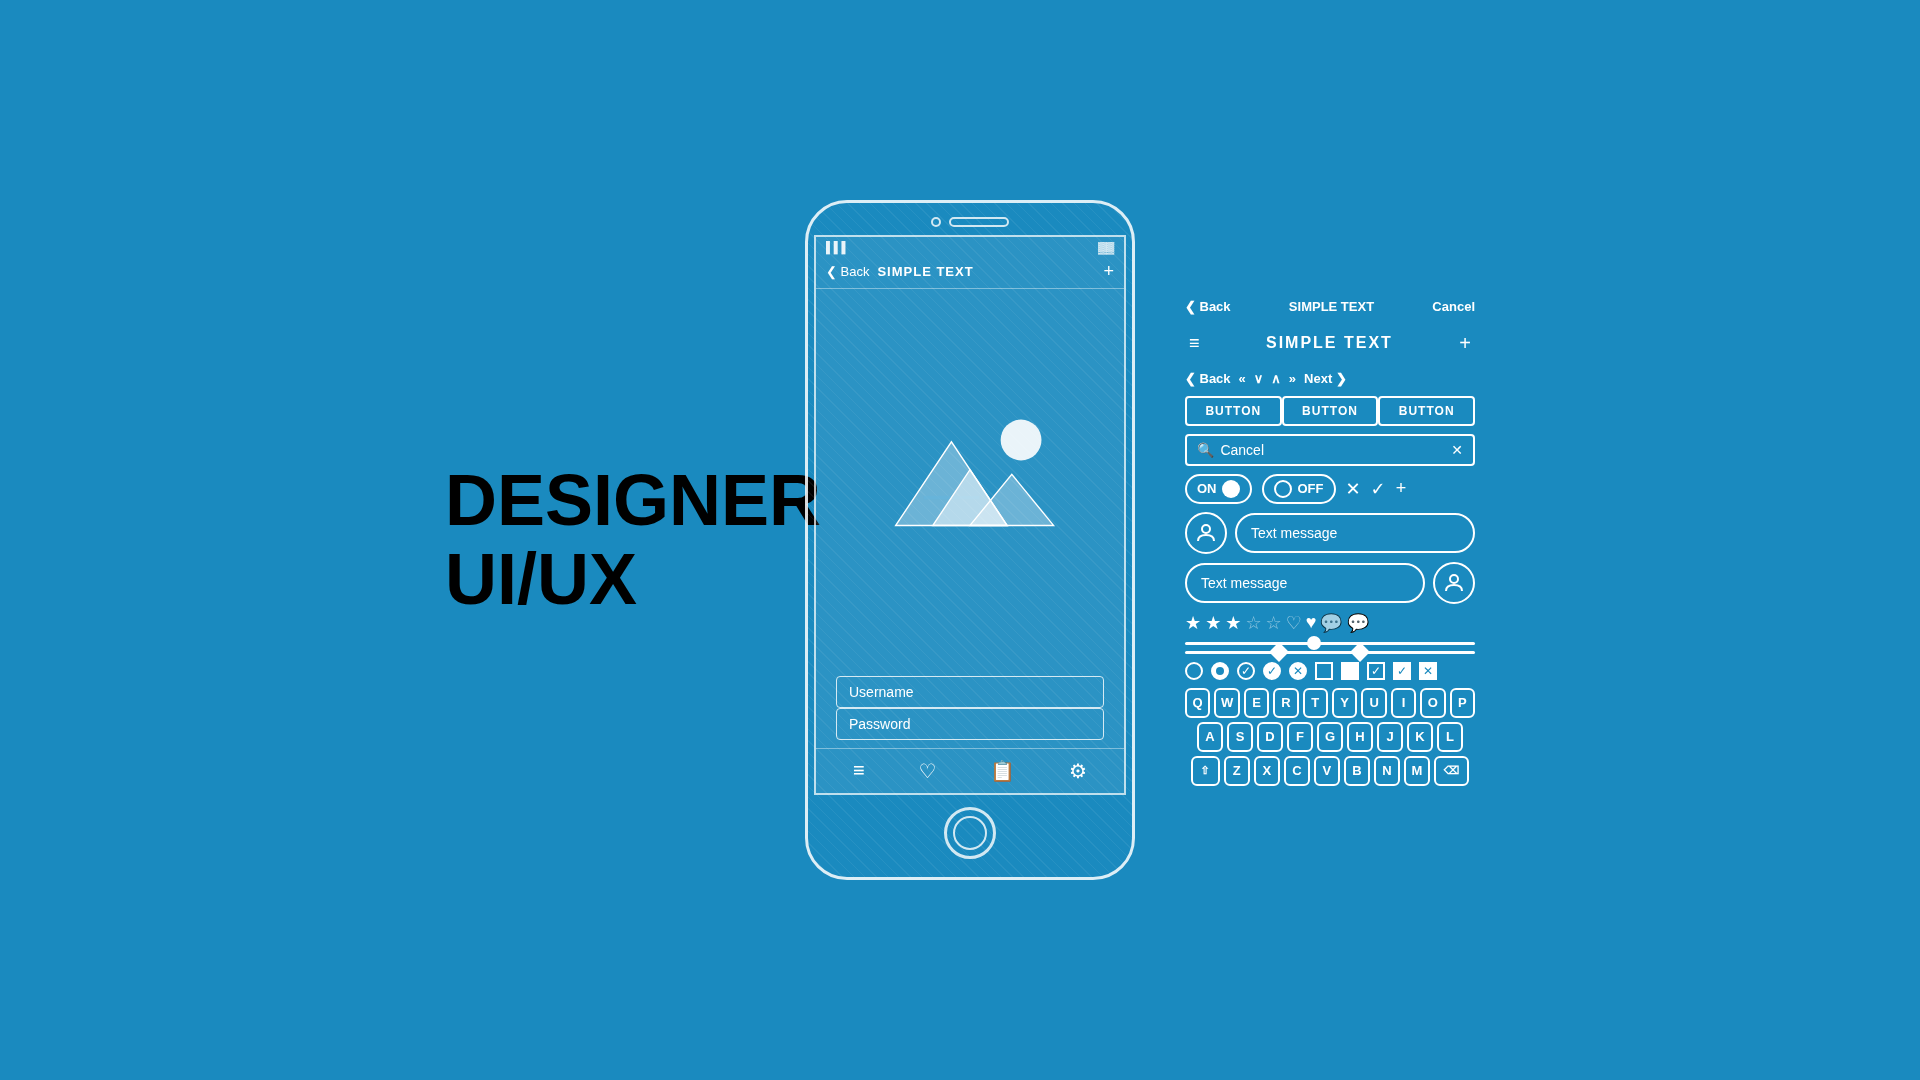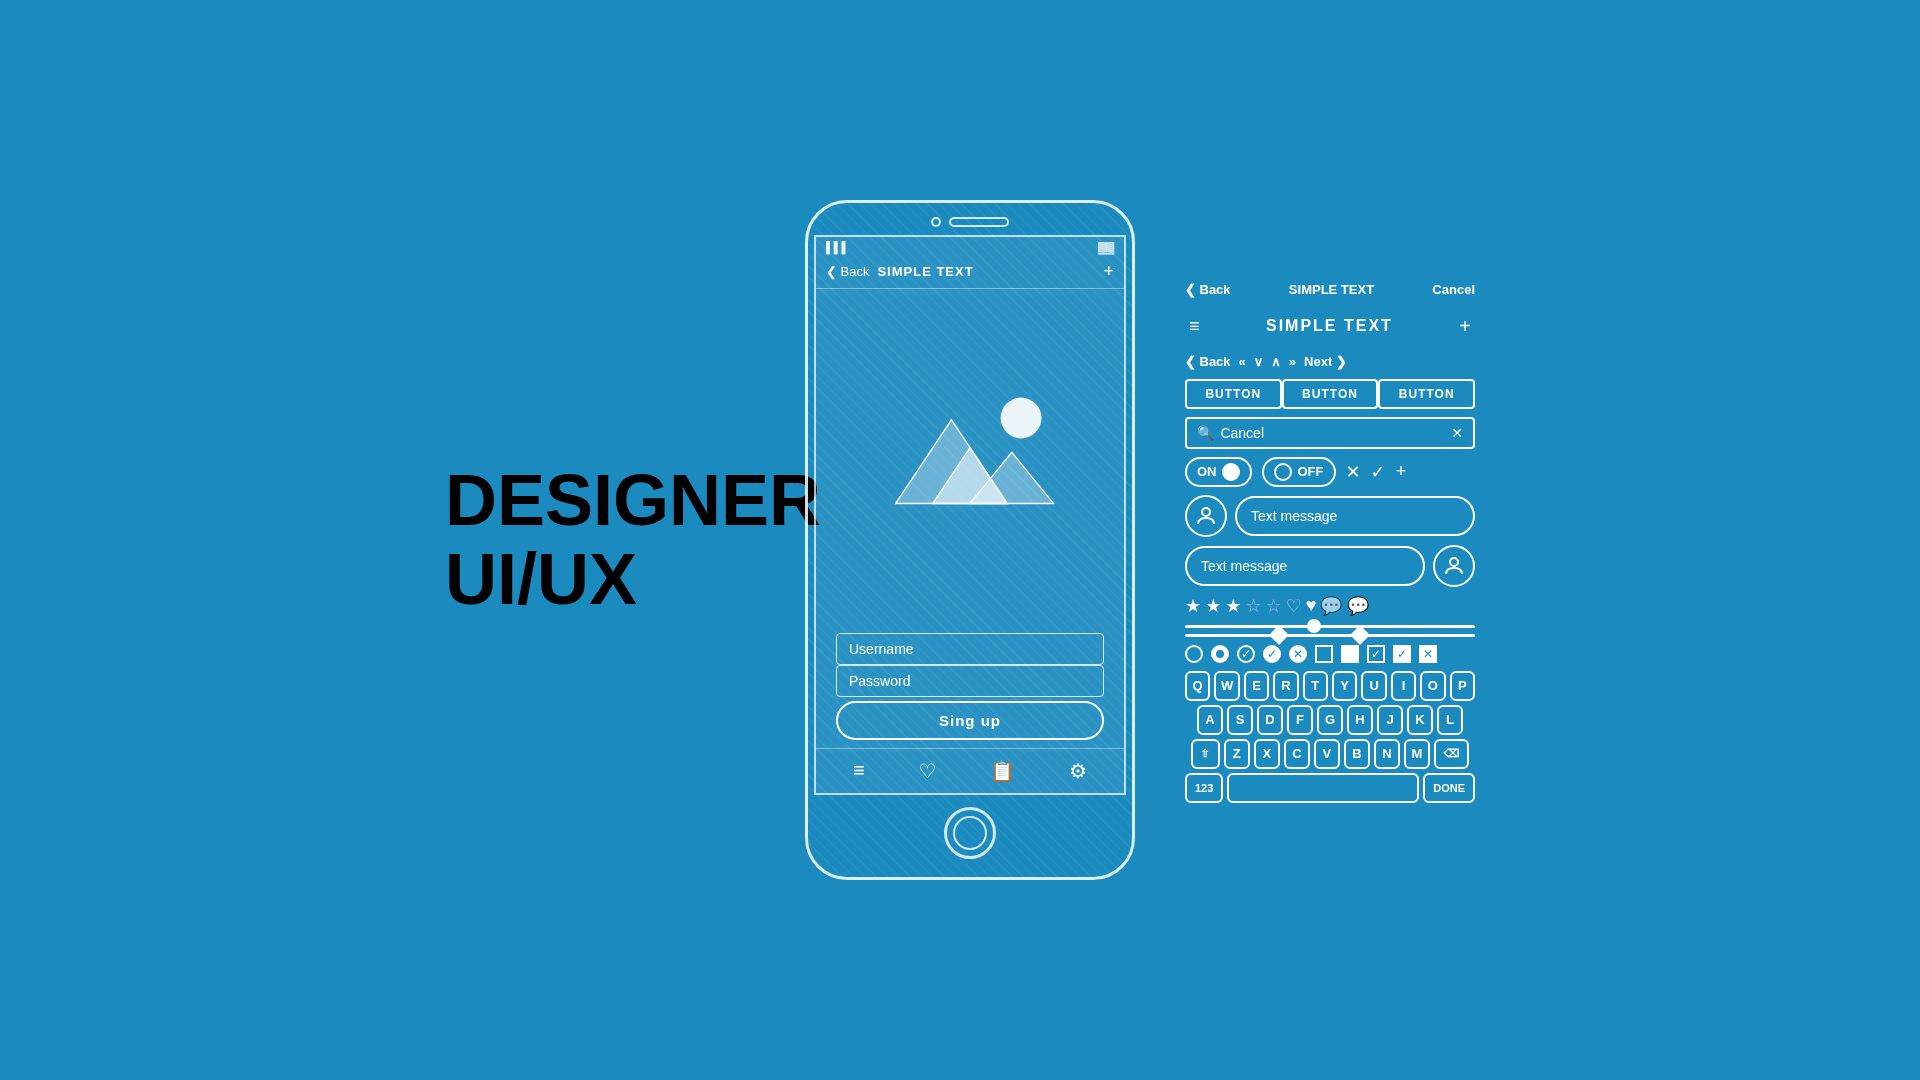--- a/index.html
+++ b/index.html
@@ -664,21 +664,20 @@
 
             <polygon points="60,120 100,60 140,120" fill="rgba(255,255,255,0.5)" stroke="white" stroke-width="1.5"></polygon>
 
             <polygon points="100,120 145,65 190,120" fill="rgba(255,255,255,0.3)" stroke="white" stroke-width="1.5"></polygon>
           </svg>
         </div>
 
         <div class="phone-form">
           <div class="phone-input">Username</div>
           <div class="phone-input">Password</div>
-          <div class="phone-btn">Sing up</div>
         </div>
 
         <div class="phone-tab-bar">
           <span class="phone-tab-icon">≡</span>
           <span class="phone-tab-icon">♡</span>
           <span class="phone-tab-icon">📋</span>
           <span class="phone-tab-icon">⚙</span>
         </div>
       </div>
 
@@ -832,21 +831,16 @@
         <div class="key">Z</div>
         <div class="key">X</div>
         <div class="key">C</div>
         <div class="key">V</div>
         <div class="key">B</div>
         <div class="key">N</div>
         <div class="key">M</div>
         <div class="key-wide">⌫</div>
       </div>
 
-      <div class="key-row">
-        <div class="key-wide">123</div>
-        <div class="key-space"></div>
-        <div class="key-wide">DONE</div>
-      </div>
     </div>
 
   </div>
 </div>
 
 </body></html>

